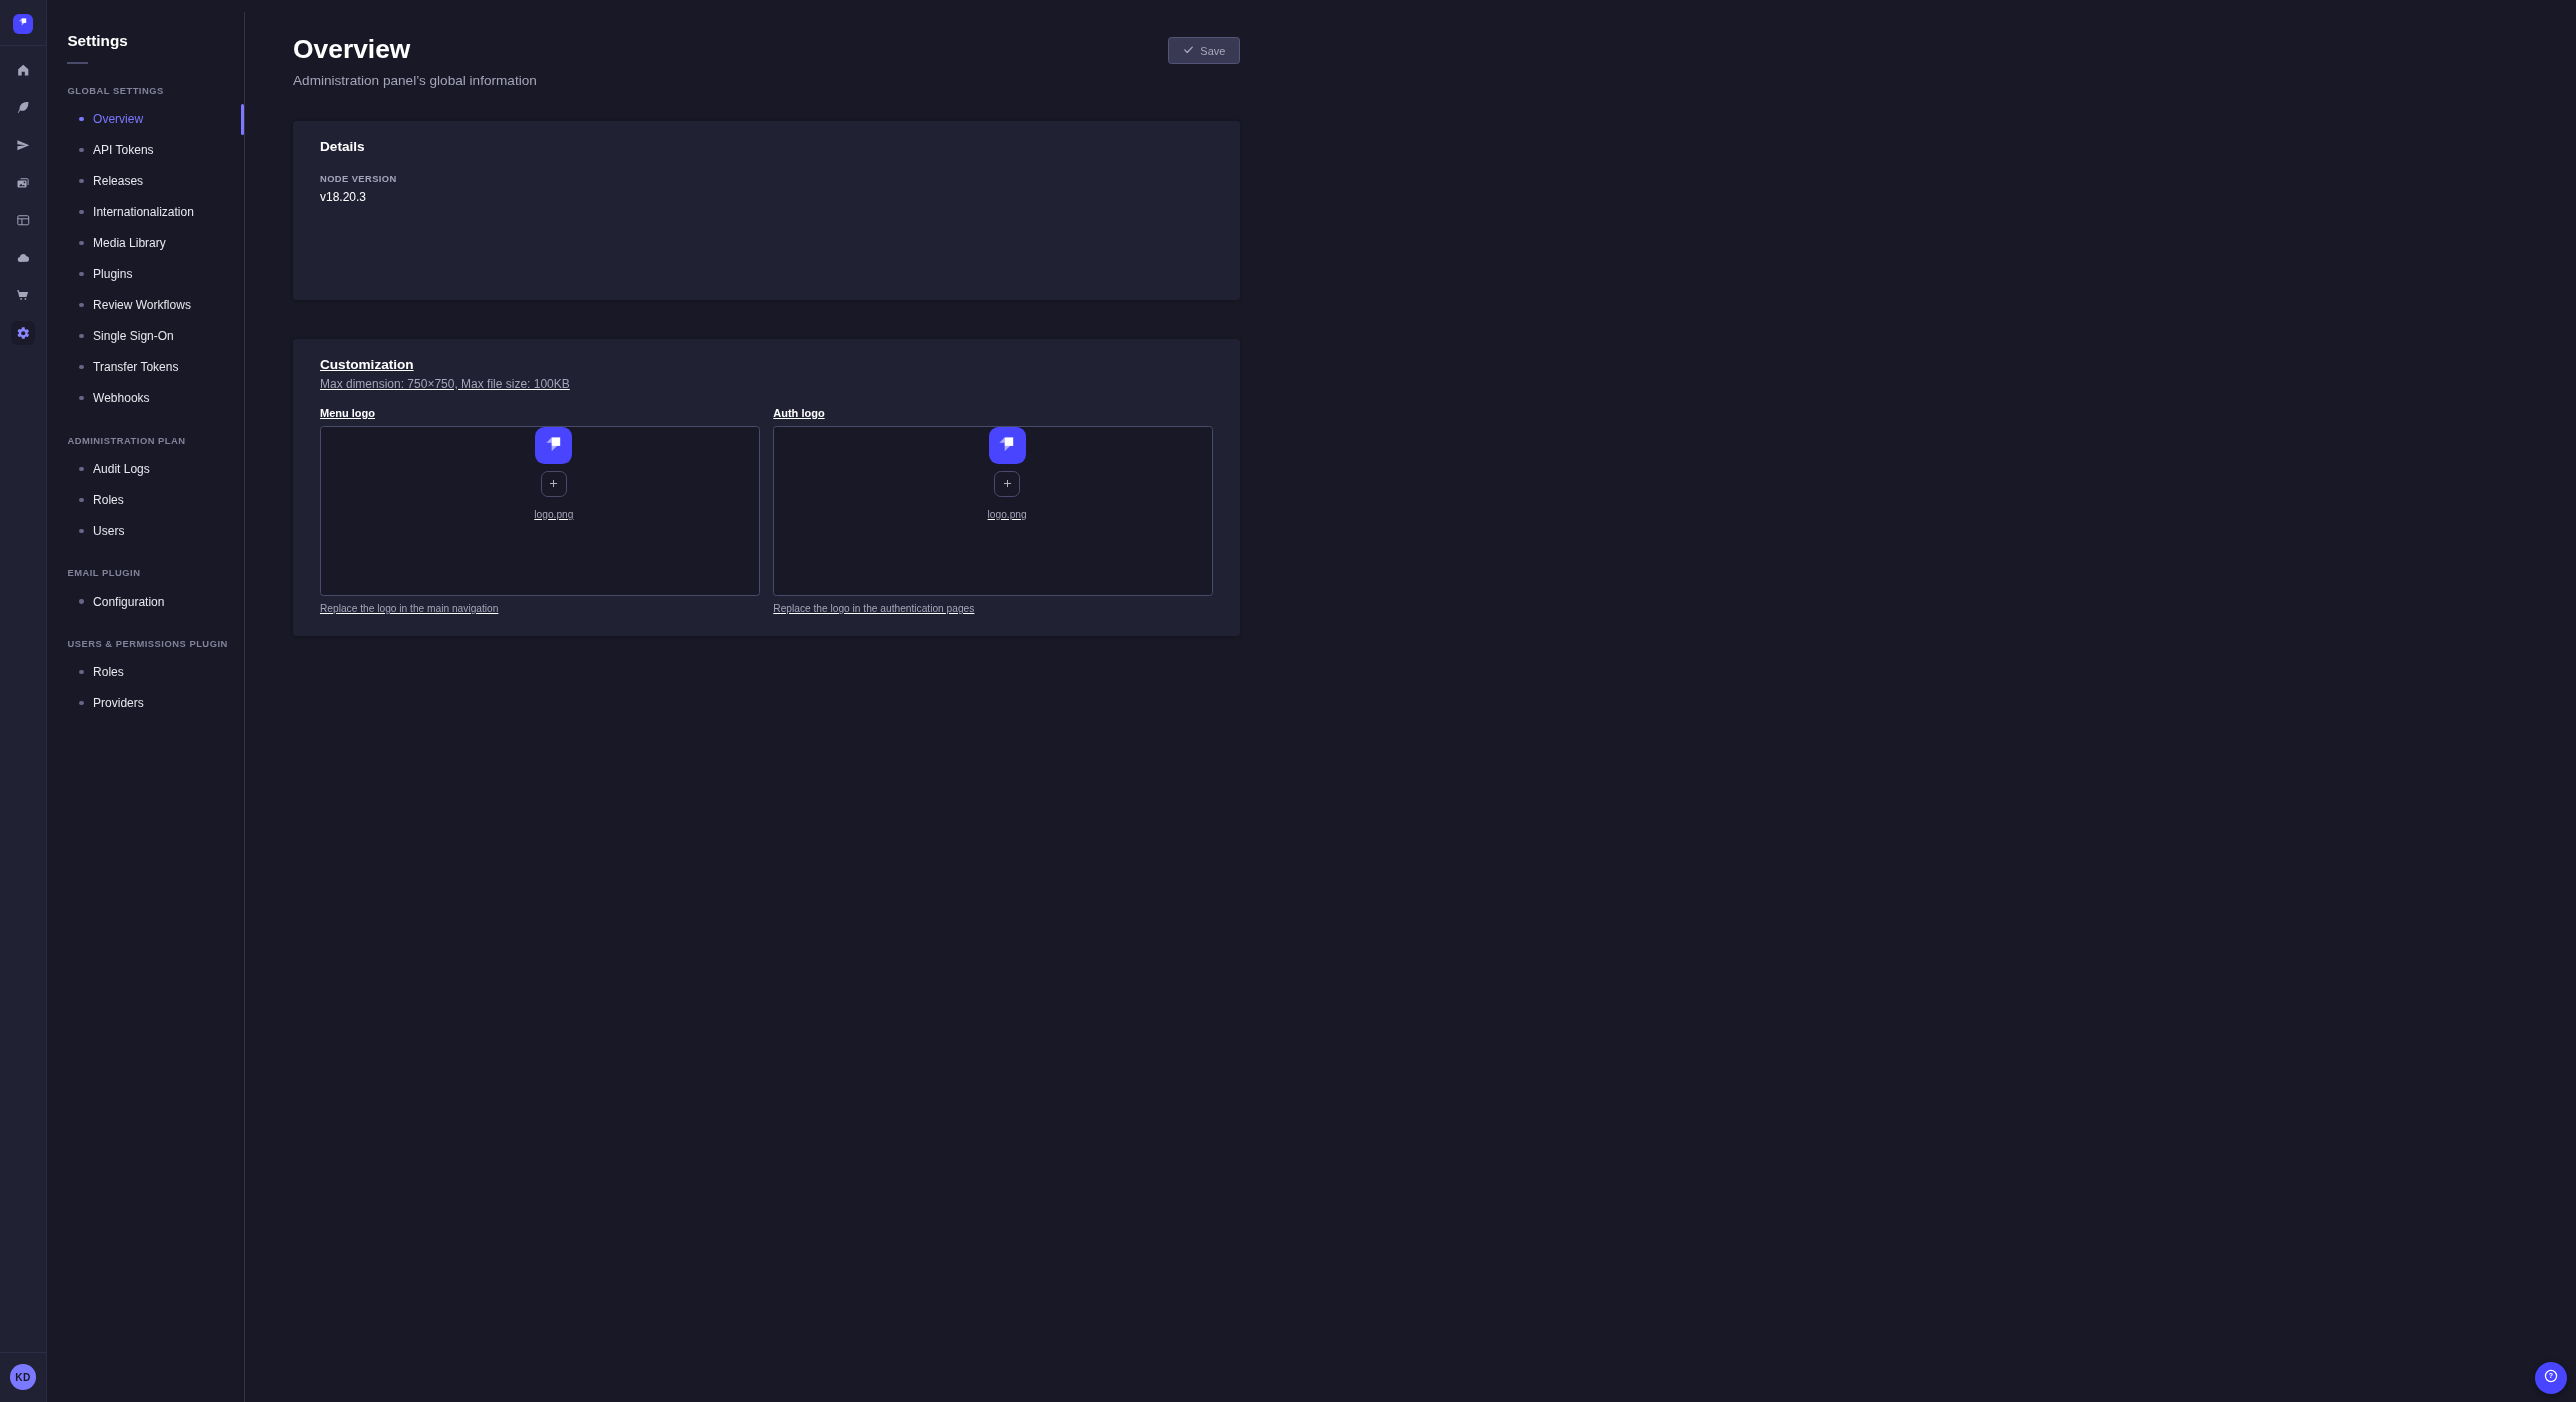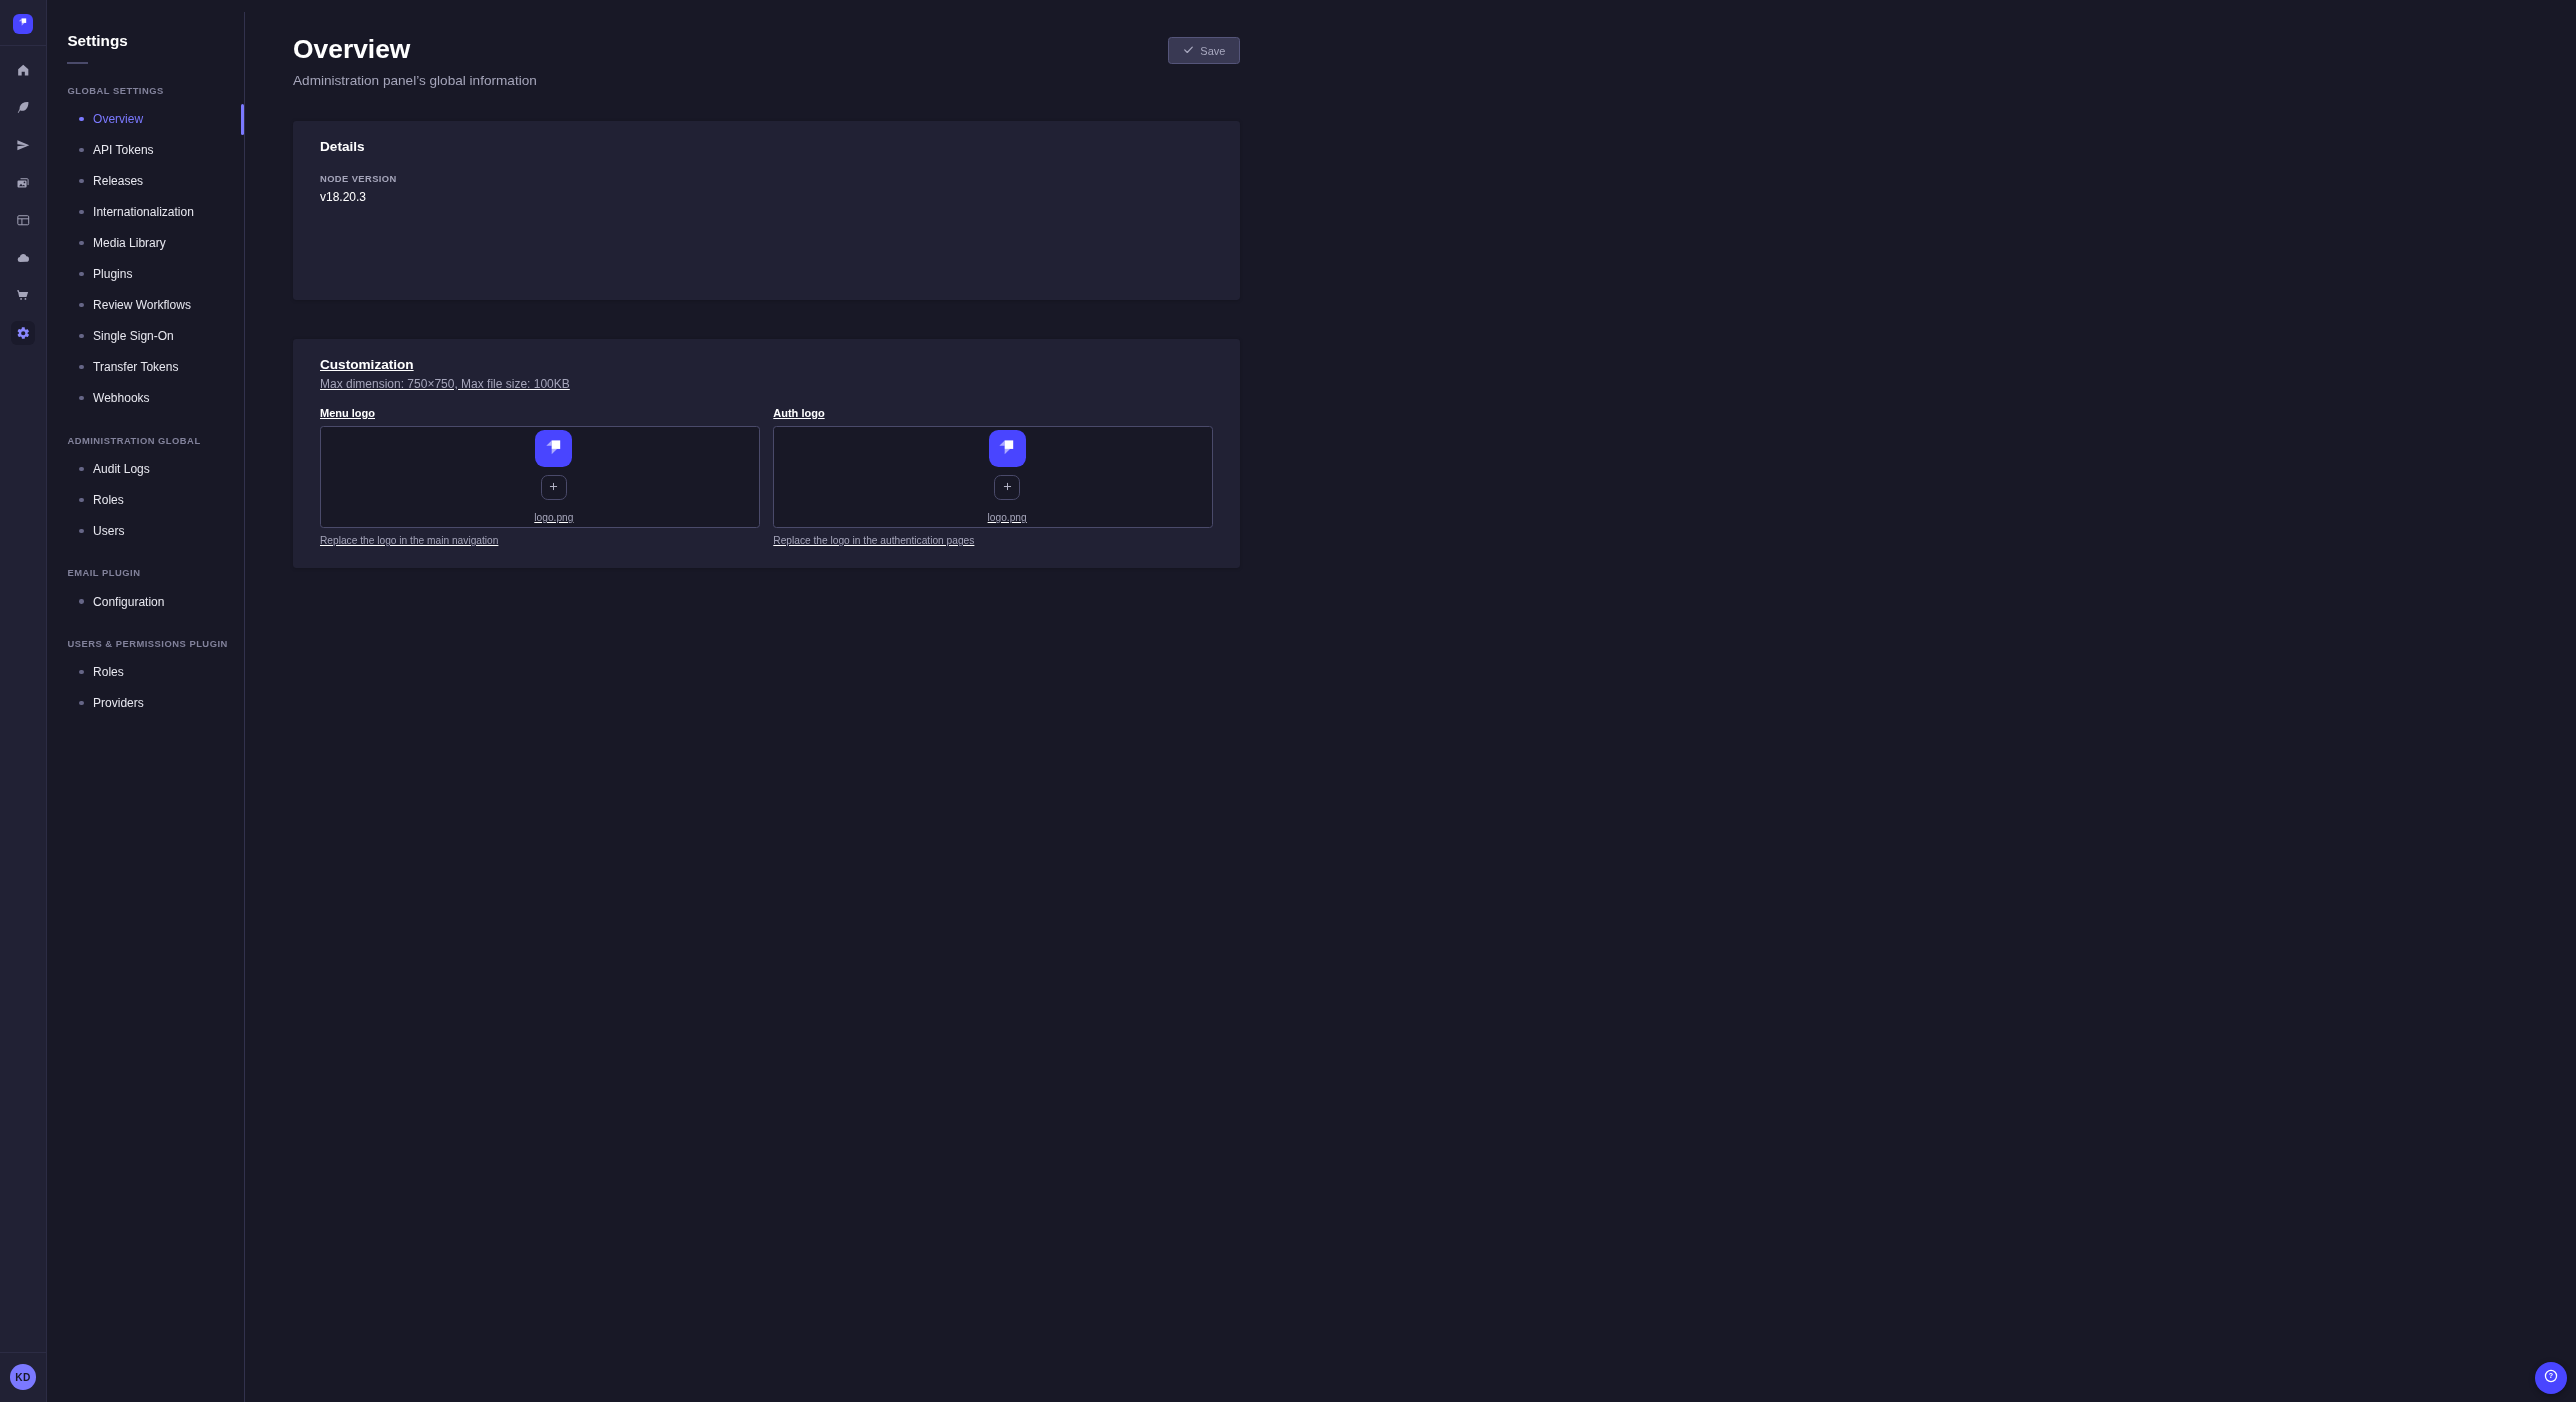--- a/index.html
+++ b/index.html
@@ -100,23 +100,23 @@
     margin-top:14.5px; display:inline-flex; align-items:center; gap:7.7px;
     color:#7b79ff; font-size:12px; text-decoration:none; cursor:pointer;
   }
   .pricing-link svg { width:11px; height:11px; }
 
   .card-customization { margin-top:39px;text-decoration:underline; }
   .card-subtitle { margin-top:5.1px; font-size:12px; color:#a5a5ba; }
   .logo-grid { margin-top:16px; display:grid; grid-template-columns:1fr 1fr; column-gap:13.6px; }
   .logo-label { font-size:11px; font-weight:bold; color:#ffffff; }
   .upload-box {
-    margin-top:6.8px; height:102px;
+    margin-top:6.8px; height:170px;
     background:#181826; border:0.9px solid #4a4a6a; border-radius:3.4px;
-    display:flex; flex-direction:column; align-items:center; justify-content:center;padding-left:28px;
+    display:flex; flex-direction:column; align-items:center; justify-content:flex-start;padding-left:28px;
   }
   .logo-tile {
     width:37px; height:37px; border-radius:9.4px; background:#4945ff;
     display:flex; align-items:center; justify-content:center;
   }
   .plus-btn {
     margin-top:7.7px; width:25.6px; height:25.6px; border-radius:6.8px;
     background:transparent; border:0.9px solid #4a4a6a; color:#b6b6c9;
     display:flex; align-items:center; justify-content:center; cursor:pointer;
   }
@@ -266,21 +266,21 @@
         </li>
         <li class="subnav-item">
           <span class="subnav-bullet"></span>
           <span>Transfer Tokens</span>
         </li>
         <li class="subnav-item">
           <span class="subnav-bullet"></span>
           <span>Webhooks</span>
         </li>
       </ul>
-      <div class="subnav-section-label">ADMINISTRATION GLOBAL</div>
+      <div class="subnav-section-label">ADMINISTRATION PLAN</div>
       <ul class="subnav-list">
         <li class="subnav-item">
           <span class="subnav-bullet"></span>
           <span>Audit Logs</span>
         </li>
         <li class="subnav-item">
           <span class="subnav-bullet"></span>
           <span>Roles</span>
         </li>
         <li class="subnav-item">

